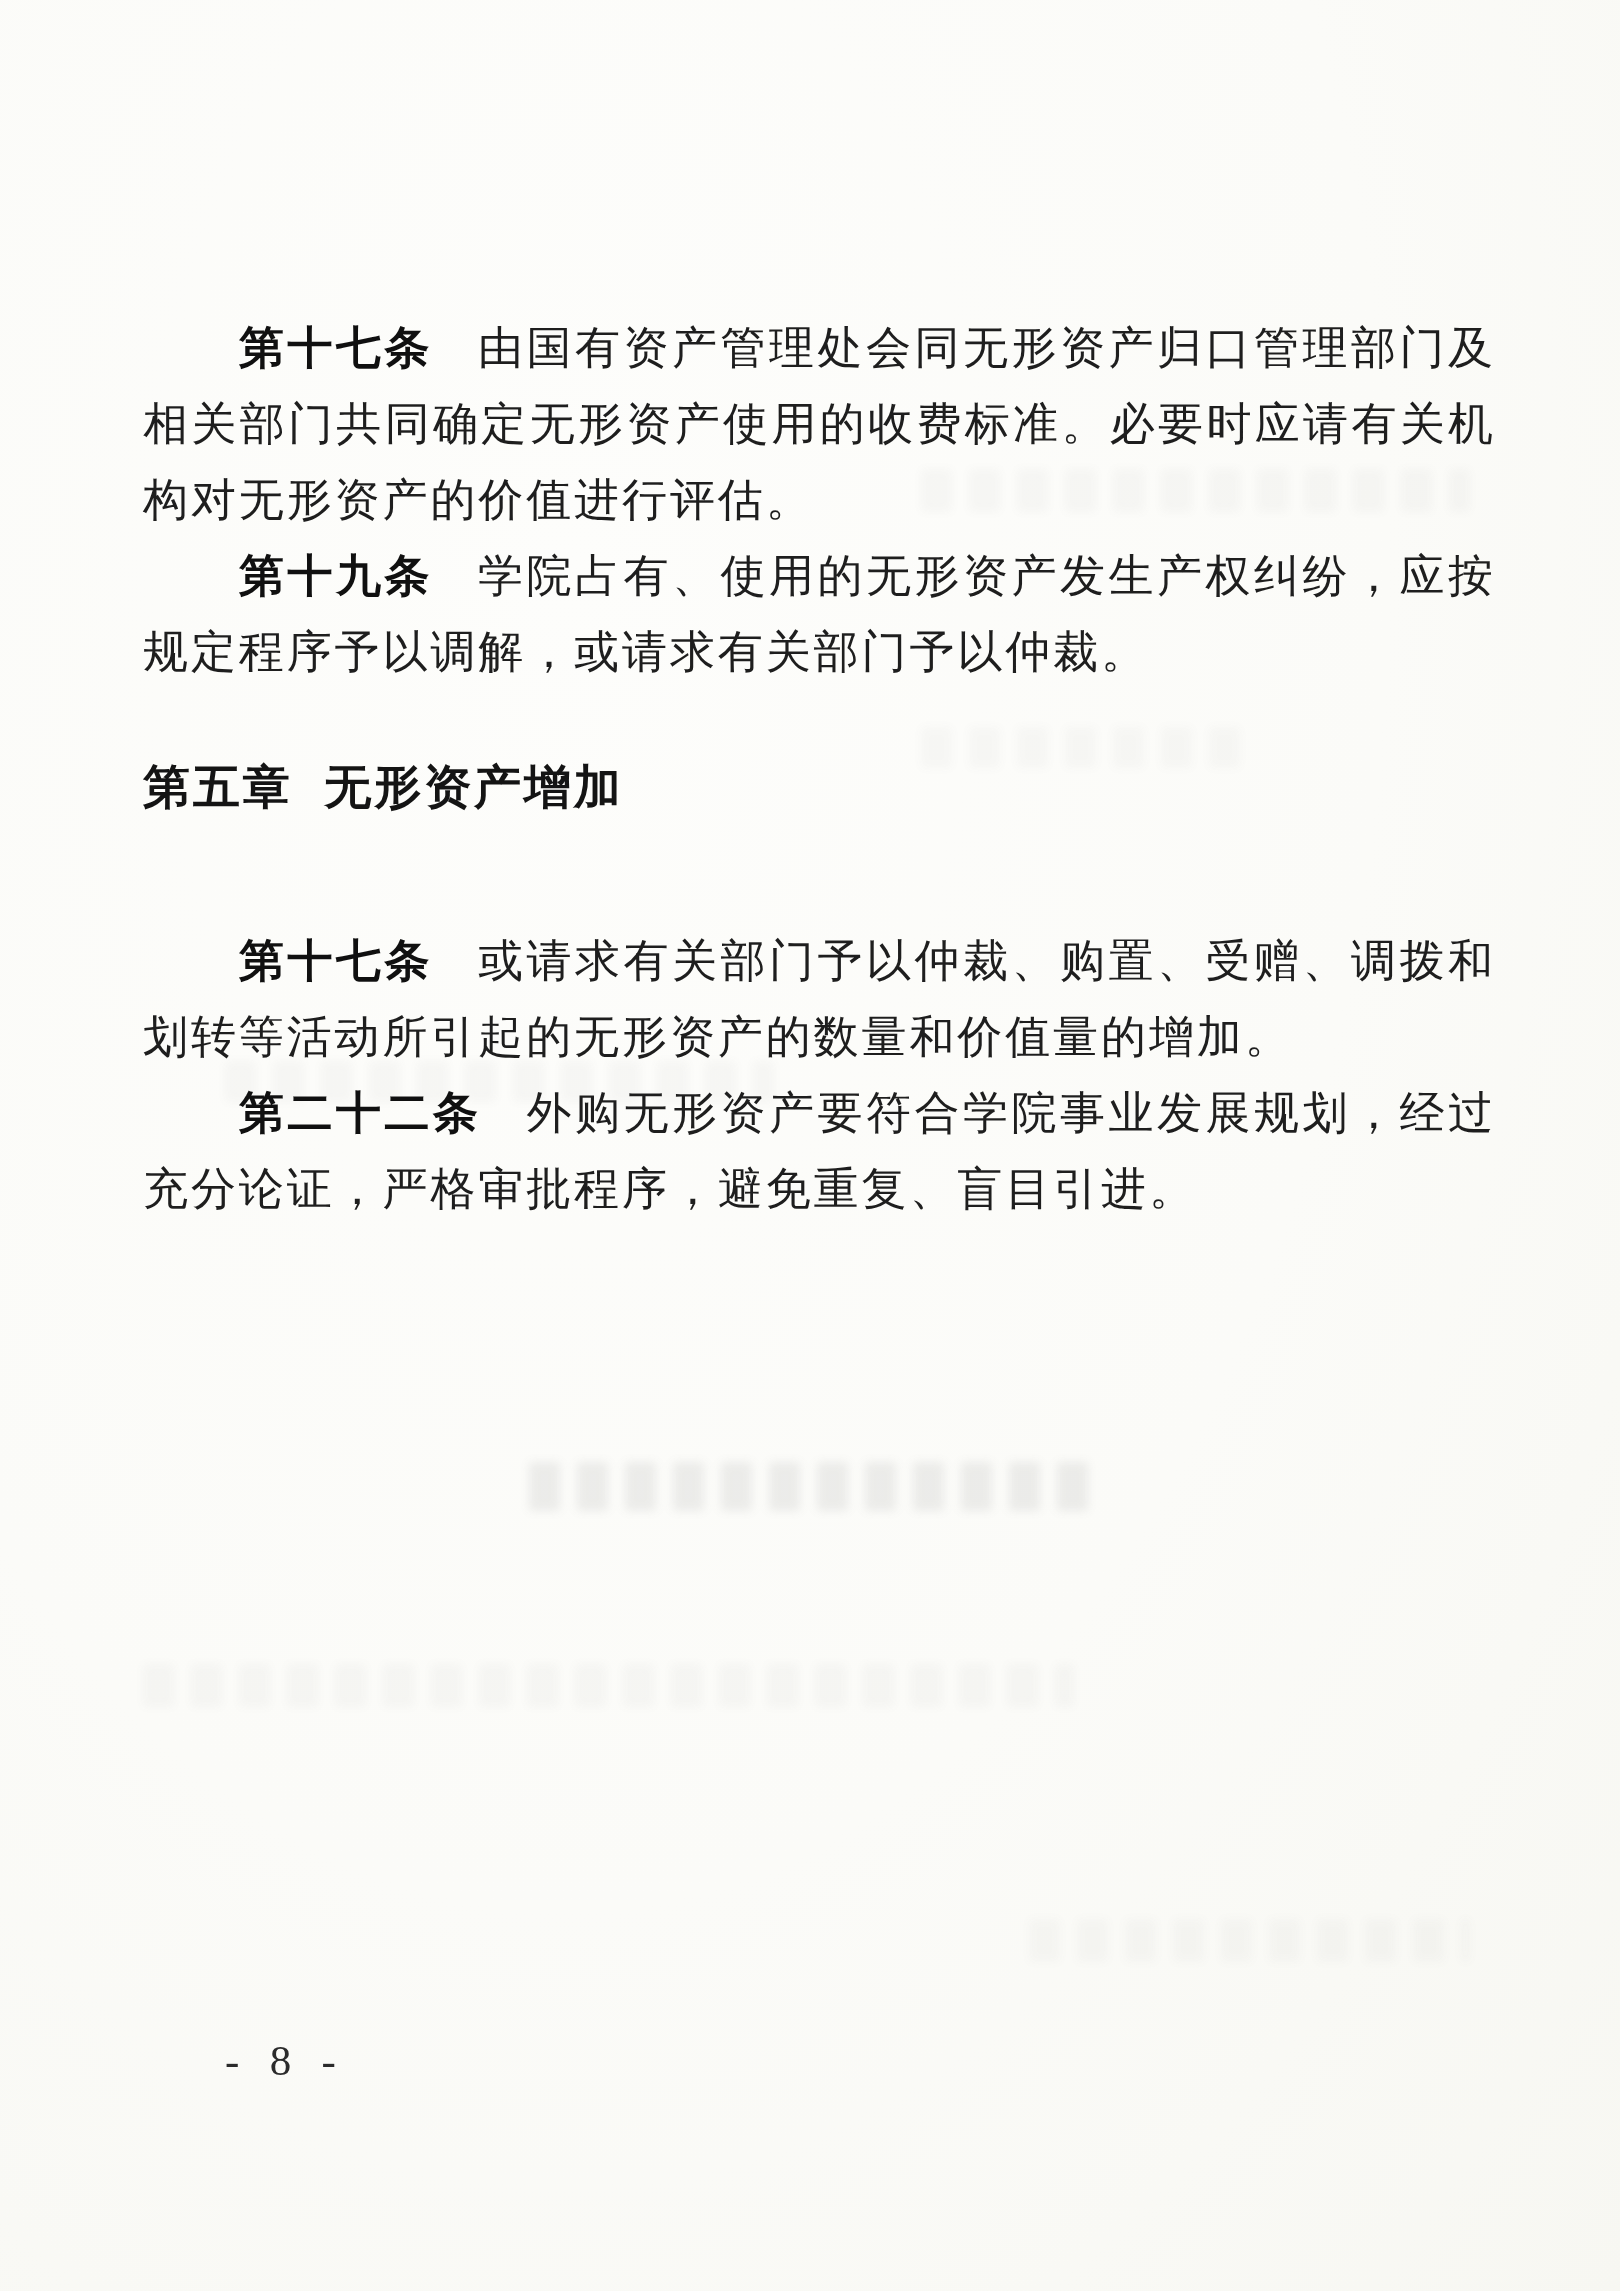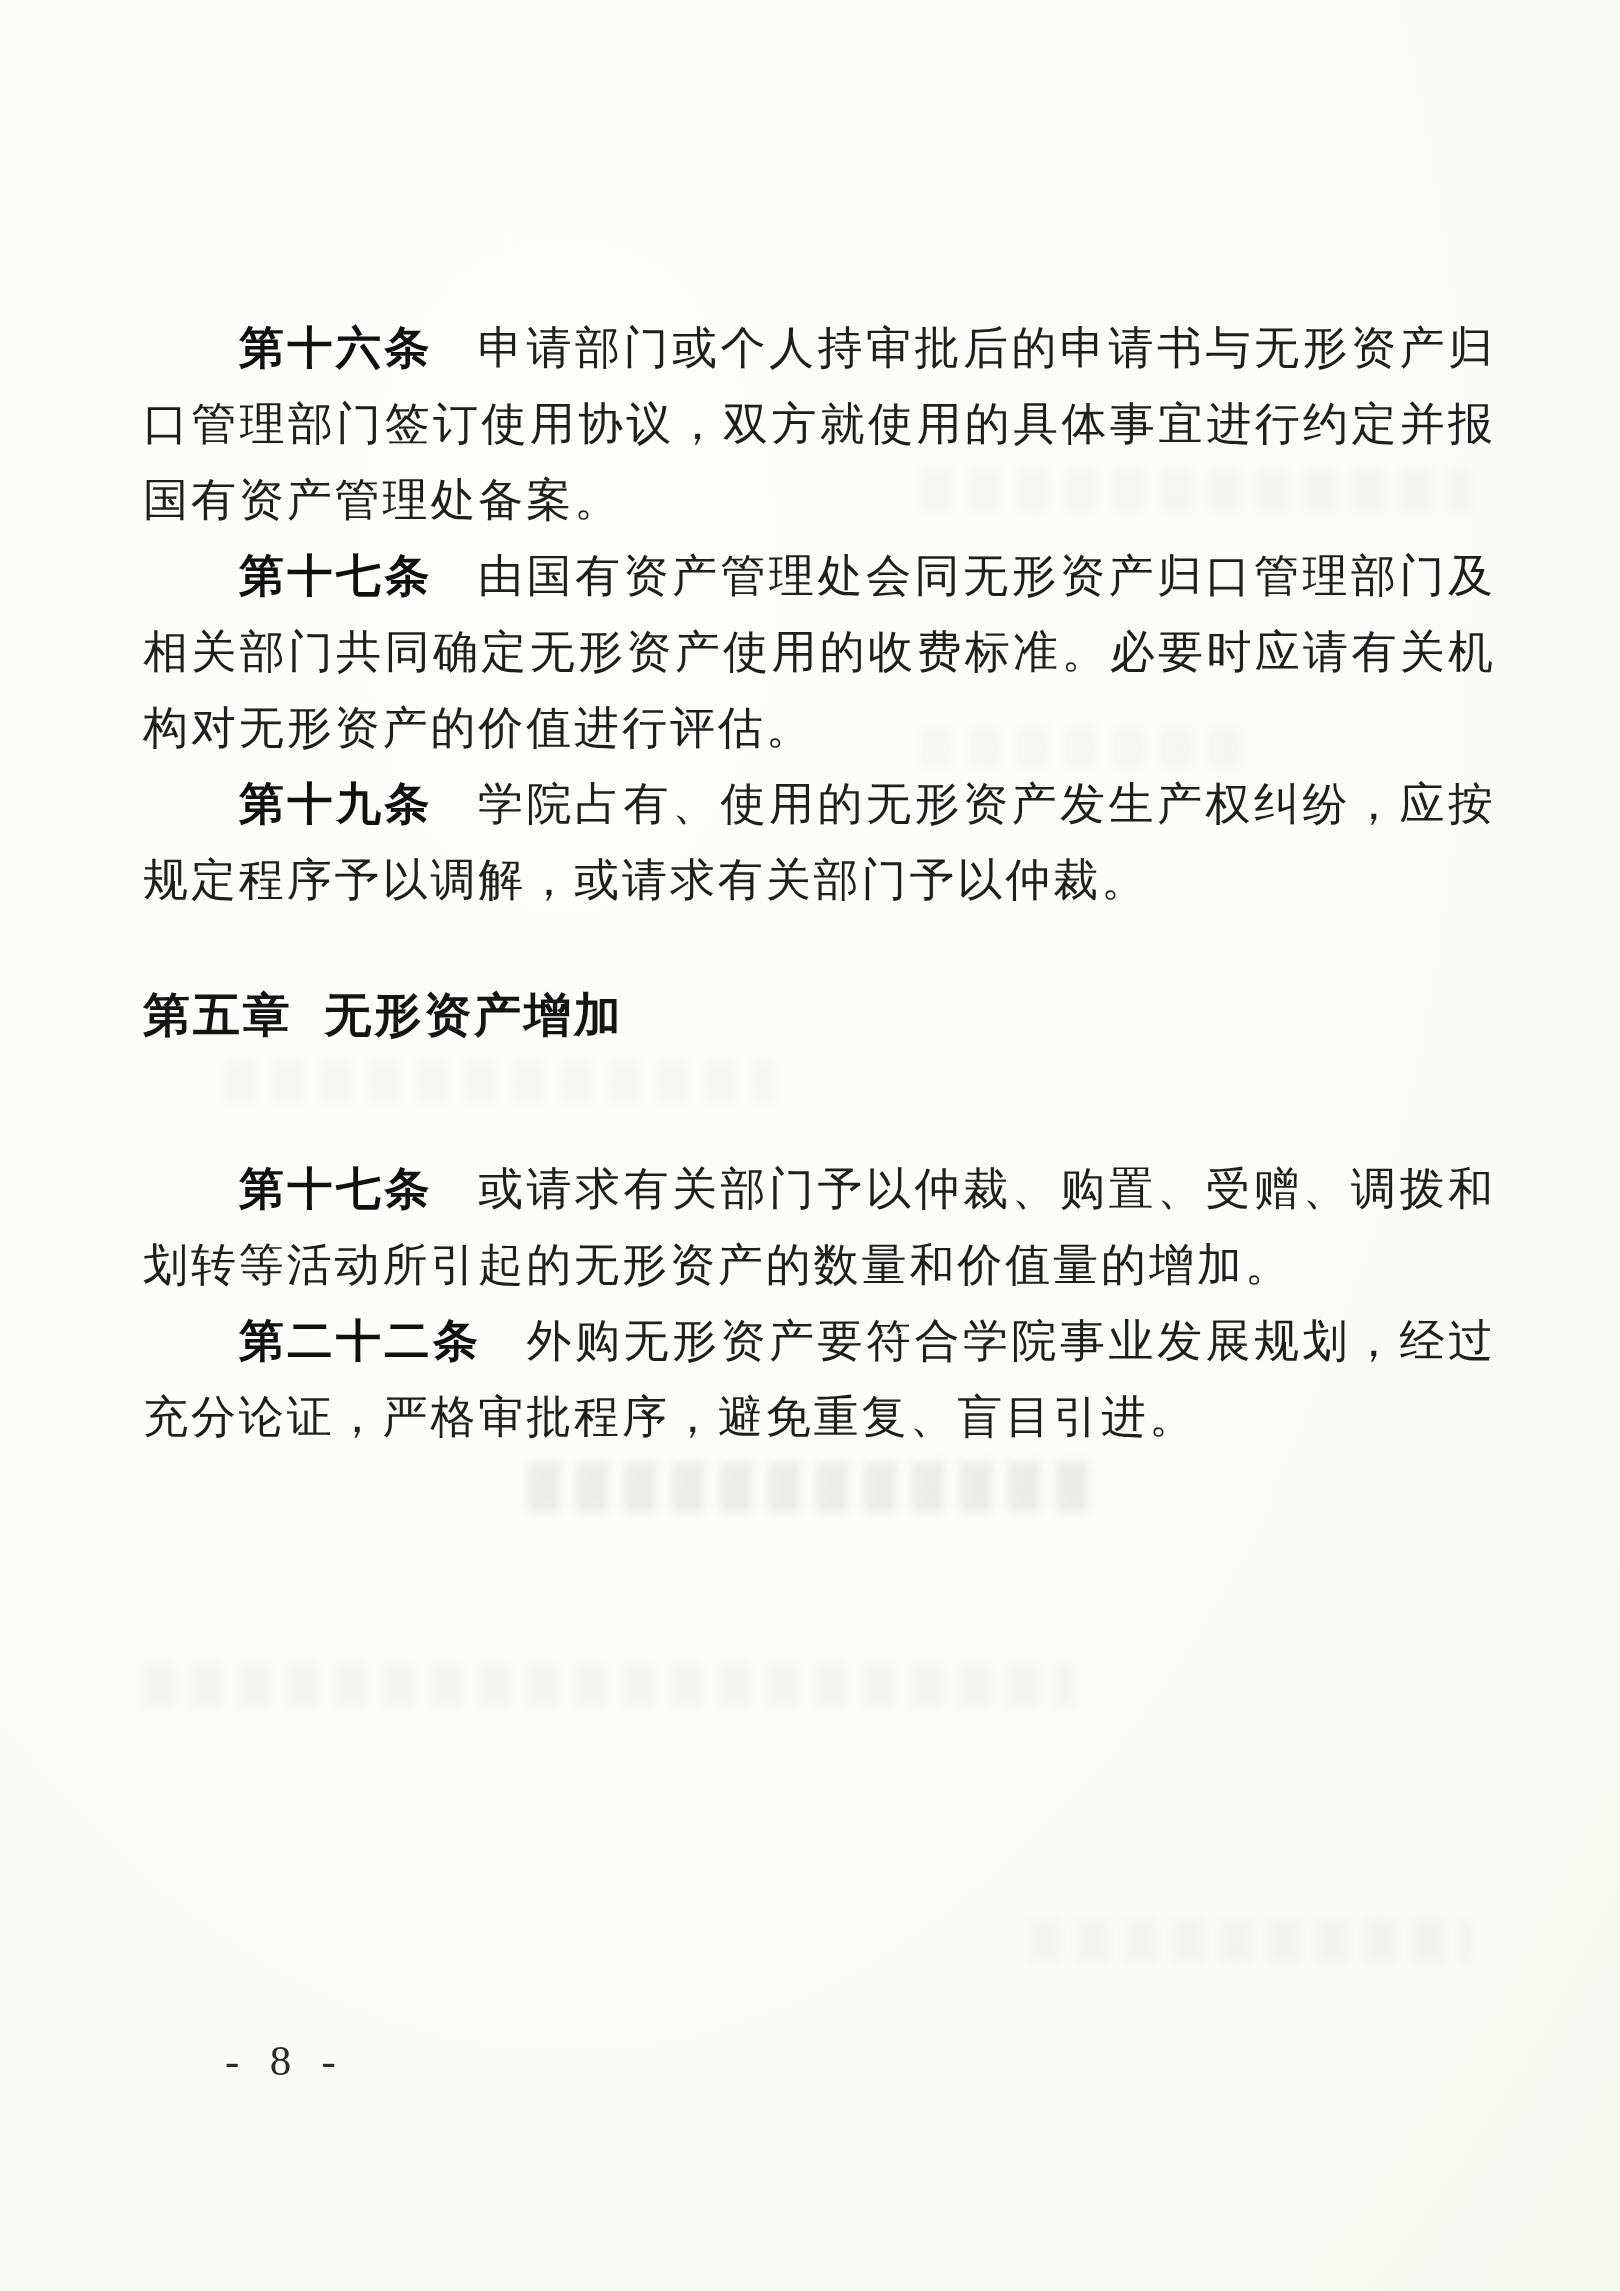--- a/index.html
+++ b/index.html
@@ -81,21 +81,20 @@
 
   <div class="smudge s1"></div>
   <div class="smudge s2"></div>
   <div class="smudge s3"></div>
   <div class="smudge s4"></div>
   <div class="smudge s5"></div>
   <div class="smudge s6"></div>
 
   <div class="content">
 
-    <p class="para"><span class="term">第十六条</span><span>申请部门或个人持审批后的申请书与无形资产归口管理部门签订使用协议，双方就使用的具体事宜进行约定并报国有资产管理处备案。</span></p>
 
     <p class="para"><span class="term">第十七条</span><span>由国有资产管理处会同无形资产归口管理部门及相关部门共同确定无形资产使用的收费标准。必要时应请有关机构对无形资产的价值进行评估。</span></p>
 
 
     <p class="para"><span class="term">第十九条</span><span>学院占有、使用的无形资产发生产权纠纷，应按规定程序予以调解，或请求有关部门予以仲裁。</span></p>
 
 
     <h2 class="chapter">第五章 无形资产增加</h2>
 
     <p class="para"><span class="term">第十七条</span><span>或请求有关部门予以仲裁、购置、受赠、调拨和划转等活动所引起的无形资产的数量和价值量的增加。</span></p>

